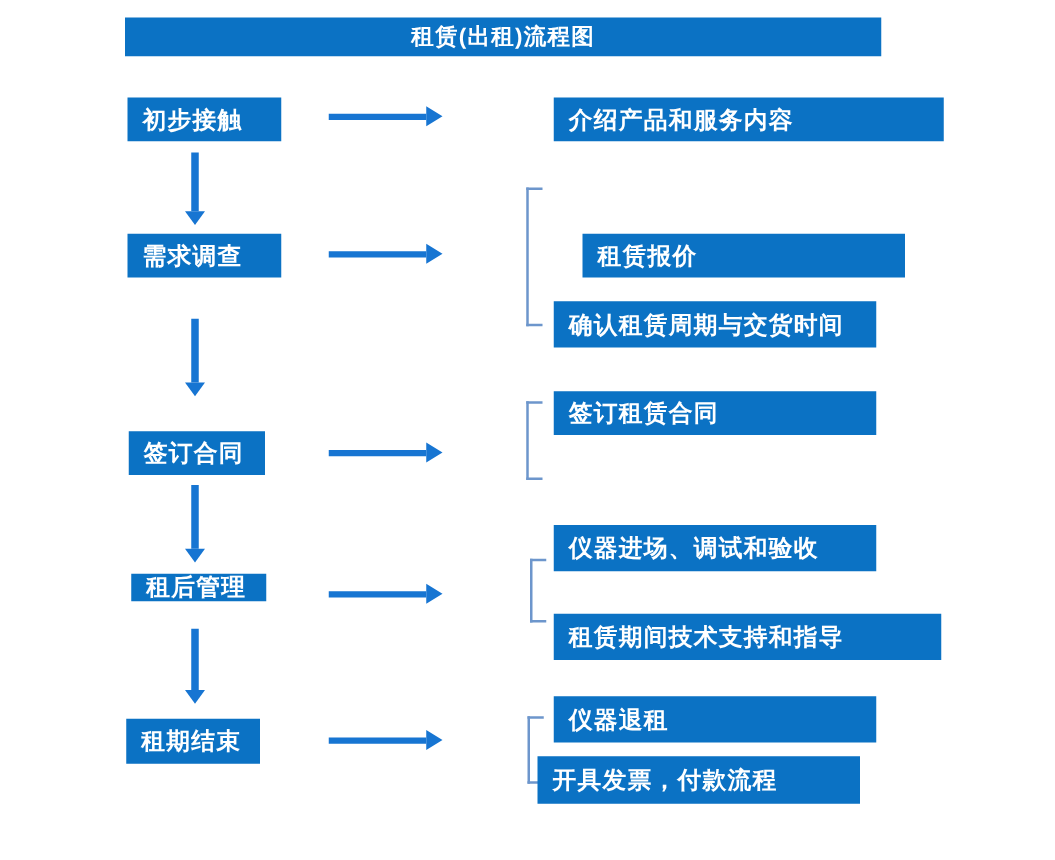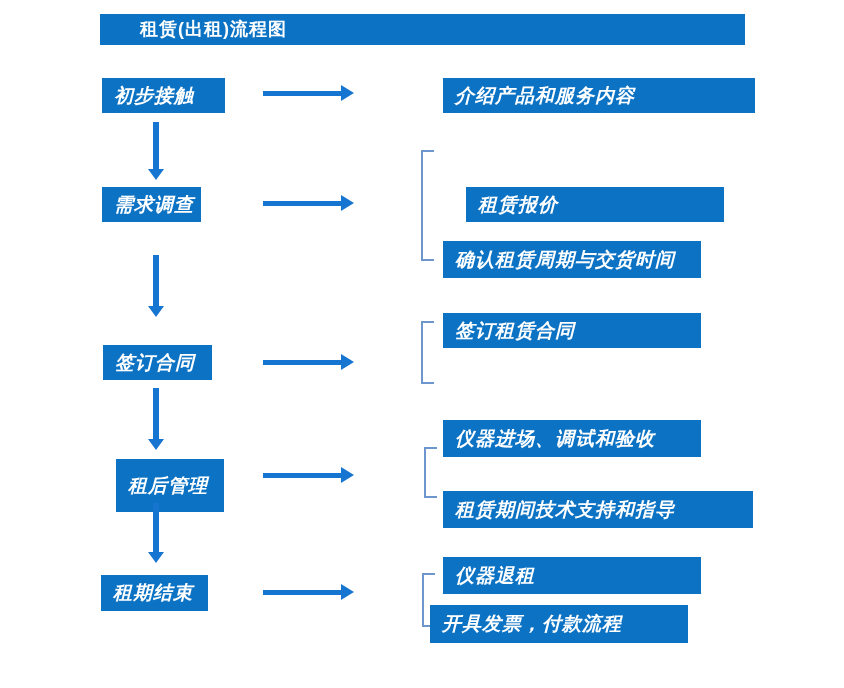--- a/index.html
+++ b/index.html
@@ -12,31 +12,30 @@
   .canvas{
     position:relative;
     width:844px;height:688px;
     background:#ffffff;
     font-family:"Liberation Sans","DejaVu Sans",sans-serif;
     overflow:hidden;
   }
   .title-bar{
     position:absolute;left:100px;top:14px;width:605px;height:31px;
     background:var(--box);color:var(--text);
-    font-size:18px;font-weight:bold;line-height:31px;
+    font-size:18px;font-weight:bold;line-height:31px;text-align:center;
     letter-spacing:1px;
-    padding-left:40px;
   }
   .stage-box,.detail-box{
     position:absolute;
     background:var(--box);color:var(--text);
     font-size:19px;font-weight:bold;
     display:flex;align-items:center;
     padding-left:12px;box-sizing:border-box;
-    white-space:nowrap;letter-spacing:1px;font-style:italic;
+    white-space:nowrap;letter-spacing:1px;
   }
   .arrow-right{position:absolute;width:91px;height:16px;}
   .arrow-right .shaft{position:absolute;left:0;top:6px;width:78px;height:5px;background:var(--arrow);}
   .arrow-right .head{position:absolute;right:0;top:0;width:0;height:0;
     border-left:13px solid var(--arrow);border-top:8px solid transparent;border-bottom:8px solid transparent;}
   .arrow-down{position:absolute;width:16px;}
   .arrow-down .shaft{position:absolute;left:5px;top:0;width:6px;background:var(--arrow);}
   .arrow-down .head{position:absolute;left:0;bottom:0;width:0;height:0;
     border-top:11px solid var(--arrow);border-left:8px solid transparent;border-right:8px solid transparent;}
   .bracket{
@@ -47,23 +46,23 @@
   }
 </style>
 </head>
 <body>
 
 <div class="canvas">
 
   <div class="title-bar">租赁(出租)流程图</div>
 
   <div class="stage-box" style="left:102px;top:78px;width:123px;height:35px">初步接触</div>
-  <div class="stage-box" style="left:102px;top:187px;width:99px;height:35px">需求调查</div>
+  <div class="stage-box" style="left:102px;top:187px;width:123px;height:35px">需求调查</div>
   <div class="stage-box" style="left:103px;top:345px;width:109px;height:35px">签订合同</div>
-  <div class="stage-box" style="left:116px;top:459px;width:108px;height:53px">租后管理</div>
+  <div class="stage-box" style="left:105px;top:459px;width:108px;height:22px">租后管理</div>
   <div class="stage-box" style="left:101px;top:575px;width:107px;height:36px">租期结束</div>
 
   <div class="arrow-down" style="left:148px;top:122px;height:58px">
     <div class="shaft" style="height:47px"></div>
     <div class="head"></div>
   </div>
   <div class="arrow-down" style="left:148px;top:255px;height:62px">
     <div class="shaft" style="height:51px"></div>
     <div class="head"></div>
   </div>

